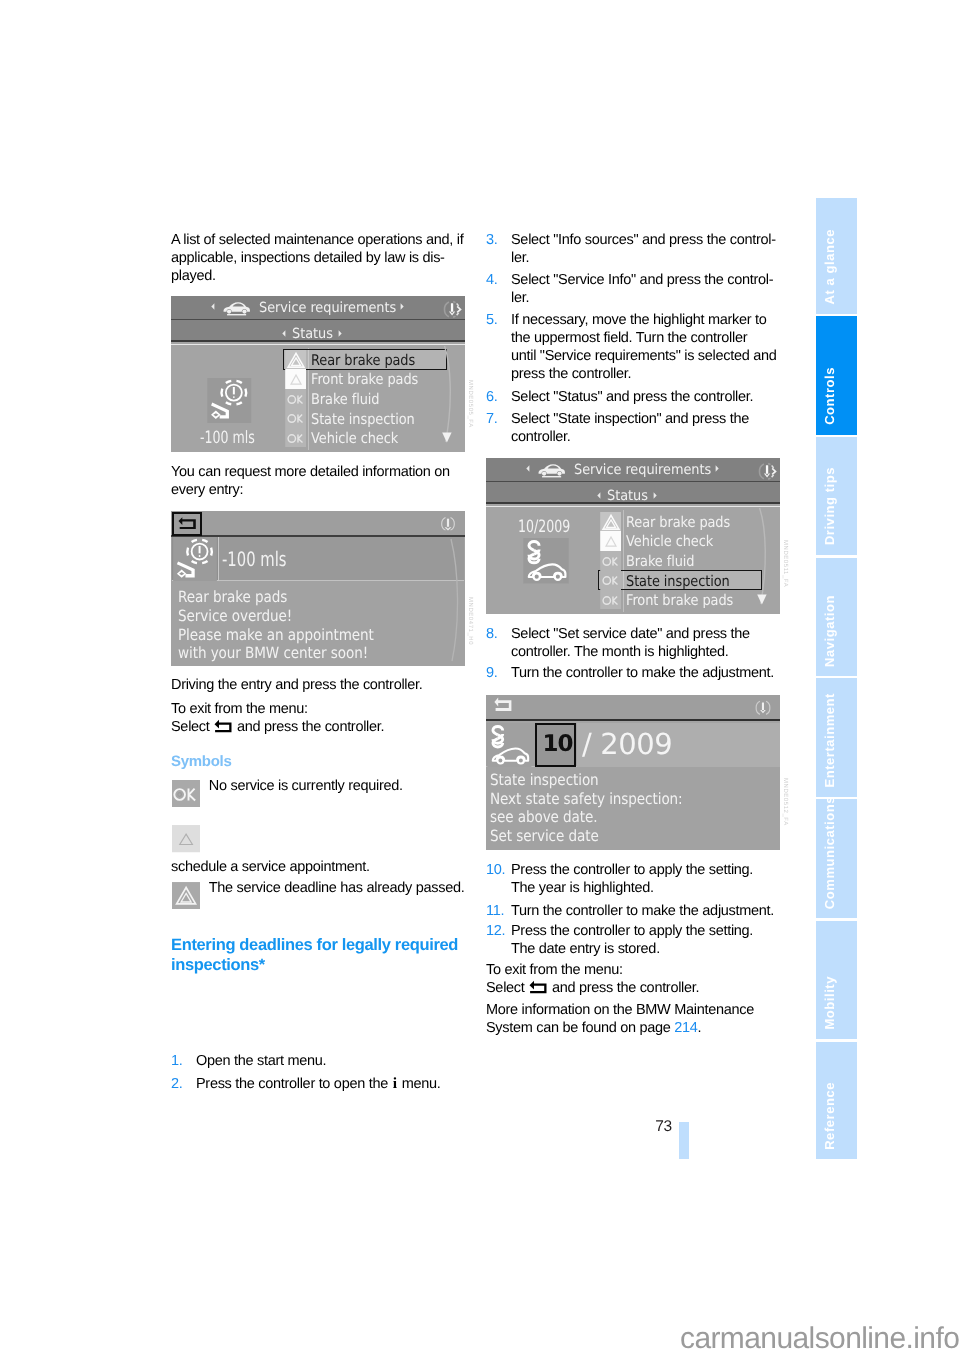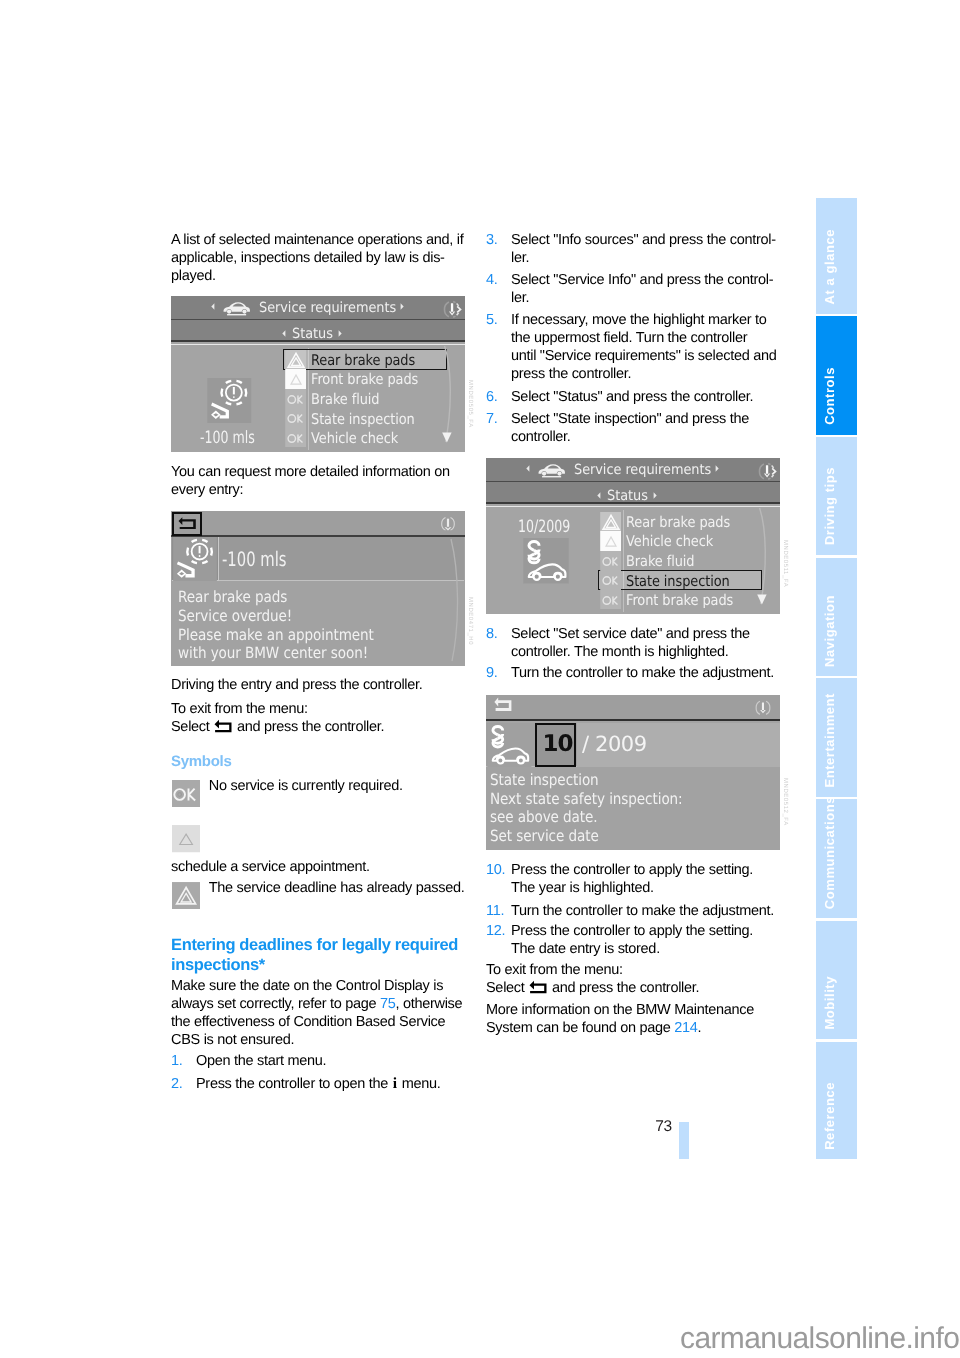--- a/index.html
+++ b/index.html
@@ -134,25 +134,20 @@
     <path d="M14 5.4 L23.4 21.6 L4.6 21.6 Z" fill="none" stroke="#f3f3f3" stroke-width="1.7"></path>
     <path d="M14 11.3 L19.0 19.8 L9.0 19.8 Z" fill="none" stroke="#f3f3f3" stroke-width="1.3"></path>
   </svg>
   <p class="symtxt tx" style="left:208.8px;top:878.5px">The service deadline has already passed.</p>
 
   <h2 class="sect big" style="left:171px;top:936px">
     <span>Entering deadlines for legally required</span><br>
     <span>inspections*</span>
   </h2>
 
-  <p class="blk tx" style="left:171px;top:977px">
-    <span>Make sure the date on the Control Display is</span><br><span>always set correctly, refer to page </span><span class="hl">75</span><span>, otherwise</span><br>
-    <span>the effectiveness of Condition Based Service</span><br>
-    <span>CBS is not ensured.</span>
-  </p>
 
   <div class="step ind1 tx" style="left:171px;top:1052px">
     <span class="num">1.</span>
     <span class="bd">Open the start menu.</span>
   </div>
   <div class="step ind1 tx" style="left:171px;top:1074.5px">
     <span class="num">2.</span>
     <span class="bd"><span>Press the controller to open the </span><span class="ibold">i</span><span> menu.</span></span>
   </div>
 
@@ -537,21 +532,21 @@
                  C13.6 25.1 16.0 23.5 16.0 21.0"></path>
       </g>
       <path d="M5.6 39.4 C5.6 36.2 8.4 34.4 12.6 33.4 C18.4 29.0 23.6 26.6 29.4 26.6 C34.2 26.6 36.6 28.6 39.0 31.6 C41.4 32.3 42.6 33.6 42.6 35.8 L42.6 39.4 L39.0 39.4 C38.9 36.8 37.1 35.2 35.0 35.2 C32.9 35.2 31.1 36.8 31.0 39.4 L17.6 39.4 C17.5 36.8 15.7 35.2 13.6 35.2 C11.5 35.2 9.7 36.8 9.6 39.4 Z" fill="none" stroke="#ffffff" stroke-width="2.2" stroke-linejoin="round"></path>
       <circle cx="13.6" cy="39.1" r="3.2" fill="none" stroke="#ffffff" stroke-width="2.2"></circle>
       <circle cx="35.0" cy="39.1" r="3.2" fill="none" stroke="#ffffff" stroke-width="2.2"></circle>
     </svg>
     <div style="position:absolute;left:49.2px;top:28.2px;width:41.3px;height:44px;
                 background:#969696;border:2.1px solid #0d0d0d"></div>
     <span style="position:absolute;left:56.5px;top:36.5px;color:#111;font-size:23px;font-weight:bold;
                  font-family:DejaVu Sans,sans-serif;letter-spacing:-0.9px;line-height:24px">10</span>
-    <span style="position:absolute;left:96px;top:36.5px;color:#f4f4f4;font-size:21px;
+    <span style="position:absolute;left:96px;top:36.5px;color:#f4f4f4;font-size:29px;
                  font-family:DejaVu Sans,sans-serif;letter-spacing:-0.4px;line-height:24px">/ 2009</span>
 
     <span class="dtl" style="left:4px;top:76.3px">State inspection</span>
     <span class="dtl" style="left:4px;top:94.8px">Next state safety inspection:</span>
     <span class="dtl" style="left:4px;top:113.3px">see above date.</span>
     <span class="dtl" style="left:4px;top:131.8px">Set service date</span>
   </div>
   <div class="wm" style="left:781.5px;top:778px">MNDE0512_FA</div>
 
   <p class="blk tx" style="left:486px;top:961.4px">

